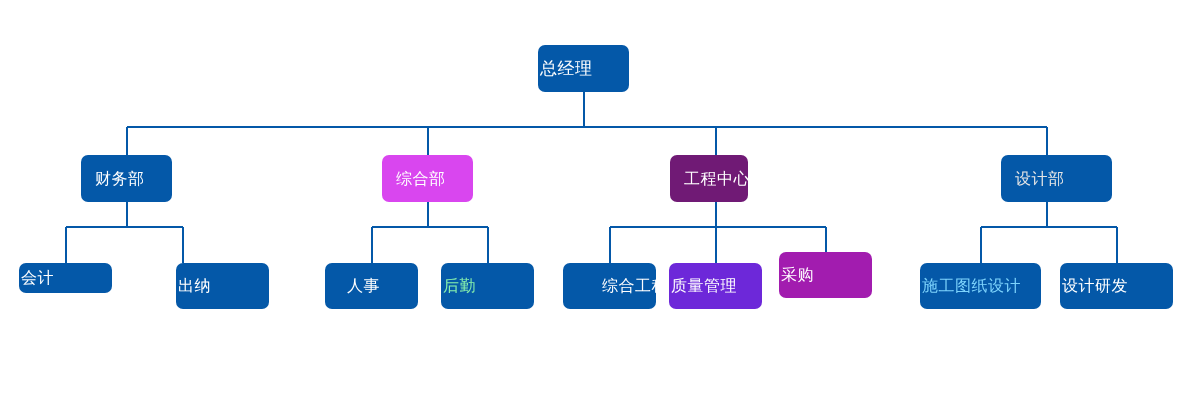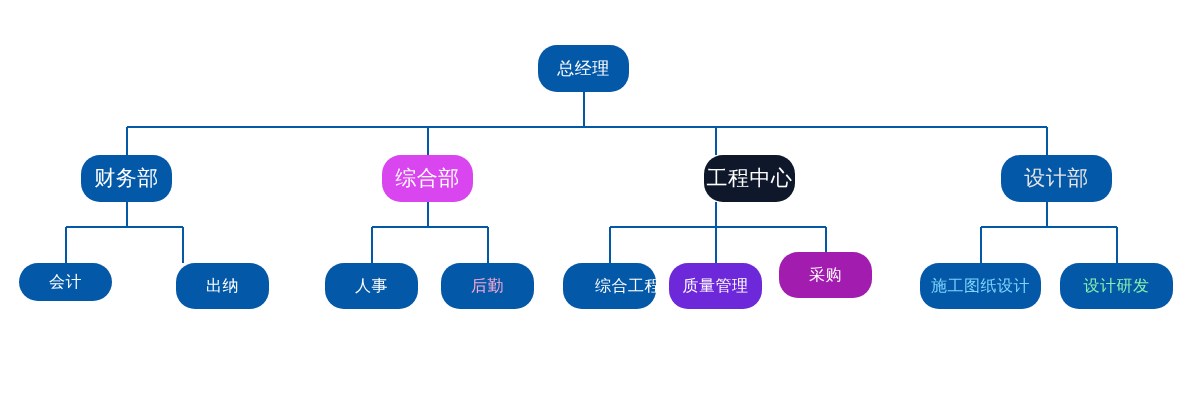--- a/index.html
+++ b/index.html
@@ -23,33 +23,32 @@
     left: 0;
     top: 0;
     width: 1200px;
     height: 410px;
     pointer-events: none;
   }
   .node-box {
     position: absolute;
     box-sizing: border-box;
     background: #0458a8;
-    border-radius: 19px;
+    border-radius: 7px;
     display: flex;
     align-items: center;
-    justify-content: center;
     color: #ffffff;
     font-size: 17px;
     line-height: 1;
     letter-spacing: 0.5px;
     white-space: nowrap;
     user-select: none;
   }
   .node-box.level-0 { font-size: 17px; }
-  .node-box.level-1 { font-size: 21px; }
+  .node-box.level-1 { font-size: 16px; padding-left: 12px; }
   .node-box.level-2 { font-size: 16px; }
   .node-label {
     display: block;
     padding: 0 2px;
   }
 </style>
 </head>
 <body>
 
 <div id="chart-root">
@@ -81,47 +80,47 @@
   <div id="node-layer">
       <div class="node-box level-0" style="left: 538px; top: 45px; width: 91px; height: 47px; background: rgb(4, 88, 168); color: rgb(255, 255, 255);">
         <span class="node-label">总经理</span>
       </div>
       <div class="node-box level-1" style="left: 81px; top: 155px; width: 91px; height: 47px; background: rgb(4, 88, 168); color: rgb(255, 255, 255);">
         <span class="node-label">财务部</span>
       </div>
       <div class="node-box level-1" style="left: 382px; top: 155px; width: 91px; height: 47px; background: #d946ef; color: rgb(255, 255, 255);">
         <span class="node-label">综合部</span>
       </div>
-      <div class="node-box level-1" style="left: 704px; top: 155px; width: 91px; height: 47px; background: #0f172a; color: rgb(255, 255, 255);">
+      <div class="node-box level-1" style="left: 670px; top: 155px; width: 78px; height: 47px; background: #701a75; color: rgb(255, 255, 255);">
         <span class="node-label">工程中心</span>
       </div>
       <div class="node-box level-1" style="left: 1001px; top: 155px; width: 111px; height: 47px; background: rgb(4, 88, 168); color: #e5e5e5;">
         <span class="node-label">设计部</span>
       </div>
-      <div class="node-box level-2" style="left: 19px; top: 263px; width: 93px; height: 38px; background: rgb(4, 88, 168); color: rgb(255, 255, 255);">
+      <div class="node-box level-2" style="left: 19px; top: 263px; width: 93px; height: 30px; background: rgb(4, 88, 168); color: rgb(255, 255, 255);">
         <span class="node-label">会计</span>
       </div>
       <div class="node-box level-2" style="left: 136px; top: 263px; width: 93px; height: 46px; background: rgb(4, 88, 168); color: rgb(255, 255, 255); margin-left: 40px;">
         <span class="node-label">出纳</span>
       </div>
-      <div class="node-box level-2" style="left: 325px; top: 263px; width: 93px; height: 46px; background: rgb(4, 88, 168); color: rgb(255, 255, 255);">
+      <div class="node-box level-2" style="left: 325px; top: 263px; width: 93px; height: 46px; background: rgb(4, 88, 168); color: rgb(255, 255, 255); padding-left: 20px;">
         <span class="node-label">人事</span>
       </div>
-      <div class="node-box level-2" style="left: 441px; top: 263px; width: 93px; height: 46px; background: rgb(4, 88, 168); color: #f9a8d4;">
+      <div class="node-box level-2" style="left: 441px; top: 263px; width: 93px; height: 46px; background: rgb(4, 88, 168); color: #86efac;">
         <span class="node-label">后勤</span>
       </div>
       <div class="node-box level-2" style="left: 563px; top: 263px; width: 93px; height: 46px; background: rgb(4, 88, 168); color: rgb(255, 255, 255); padding-left: 37px;">
         <span class="node-label">综合工程</span>
       </div>
       <div class="node-box level-2" style="left: 669px; top: 263px; width: 93px; height: 46px; background: #6d28d9; color: rgb(255, 255, 255);">
         <span class="node-label">质量管理</span>
       </div>
       <div class="node-box level-2" style="left: 779px; top: 252px; width: 93px; height: 46px; background: #a21caf; color: rgb(255, 255, 255);">
         <span class="node-label">采购</span>
       </div>
       <div class="node-box level-2" style="left: 920px; top: 263px; width: 121px; height: 46px; background: rgb(4, 88, 168); color: #7dd3fc;">
         <span class="node-label">施工图纸设计</span>
       </div>
-      <div class="node-box level-2" style="left: 1060px; top: 263px; width: 113px; height: 46px; background: rgb(4, 88, 168); color: #86efac;">
+      <div class="node-box level-2" style="left: 1060px; top: 263px; width: 113px; height: 46px; background: rgb(4, 88, 168); color: #ffffff;">
         <span class="node-label">设计研发</span>
       </div>
     </div>
 </div>
 
 </body></html>

